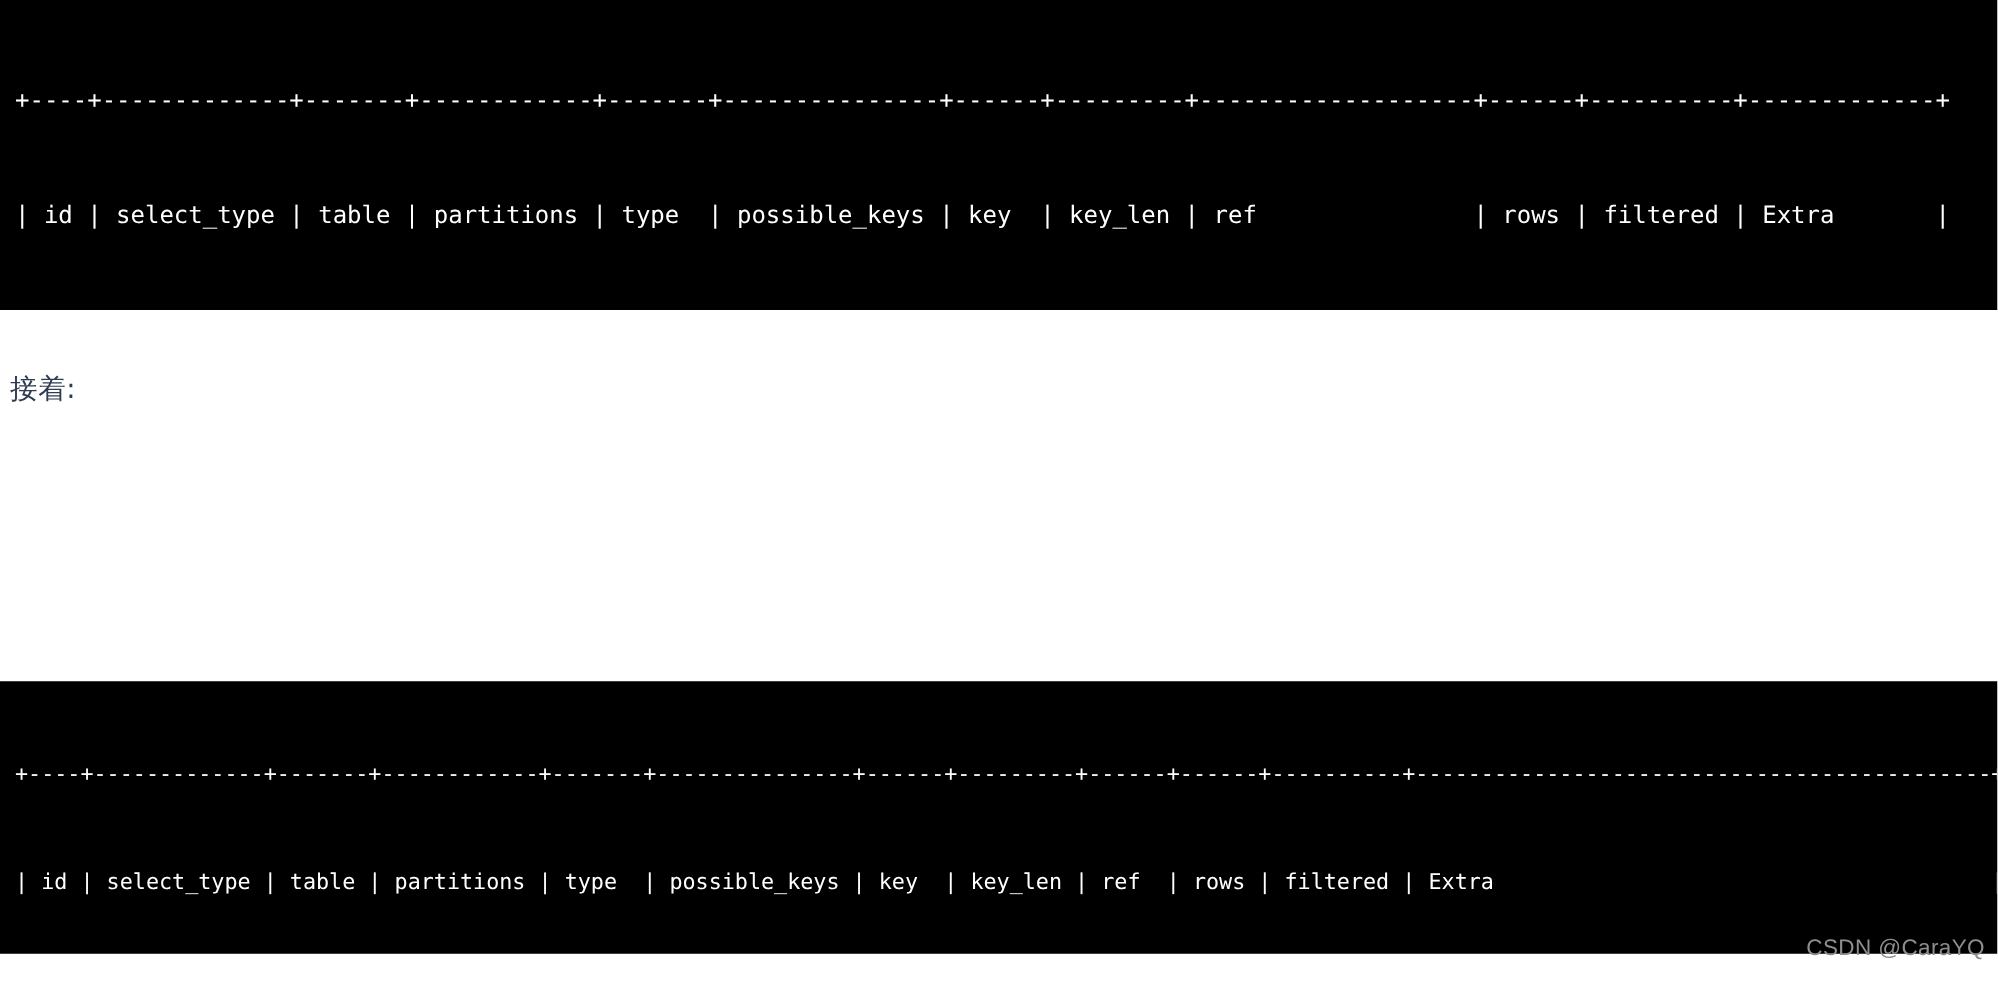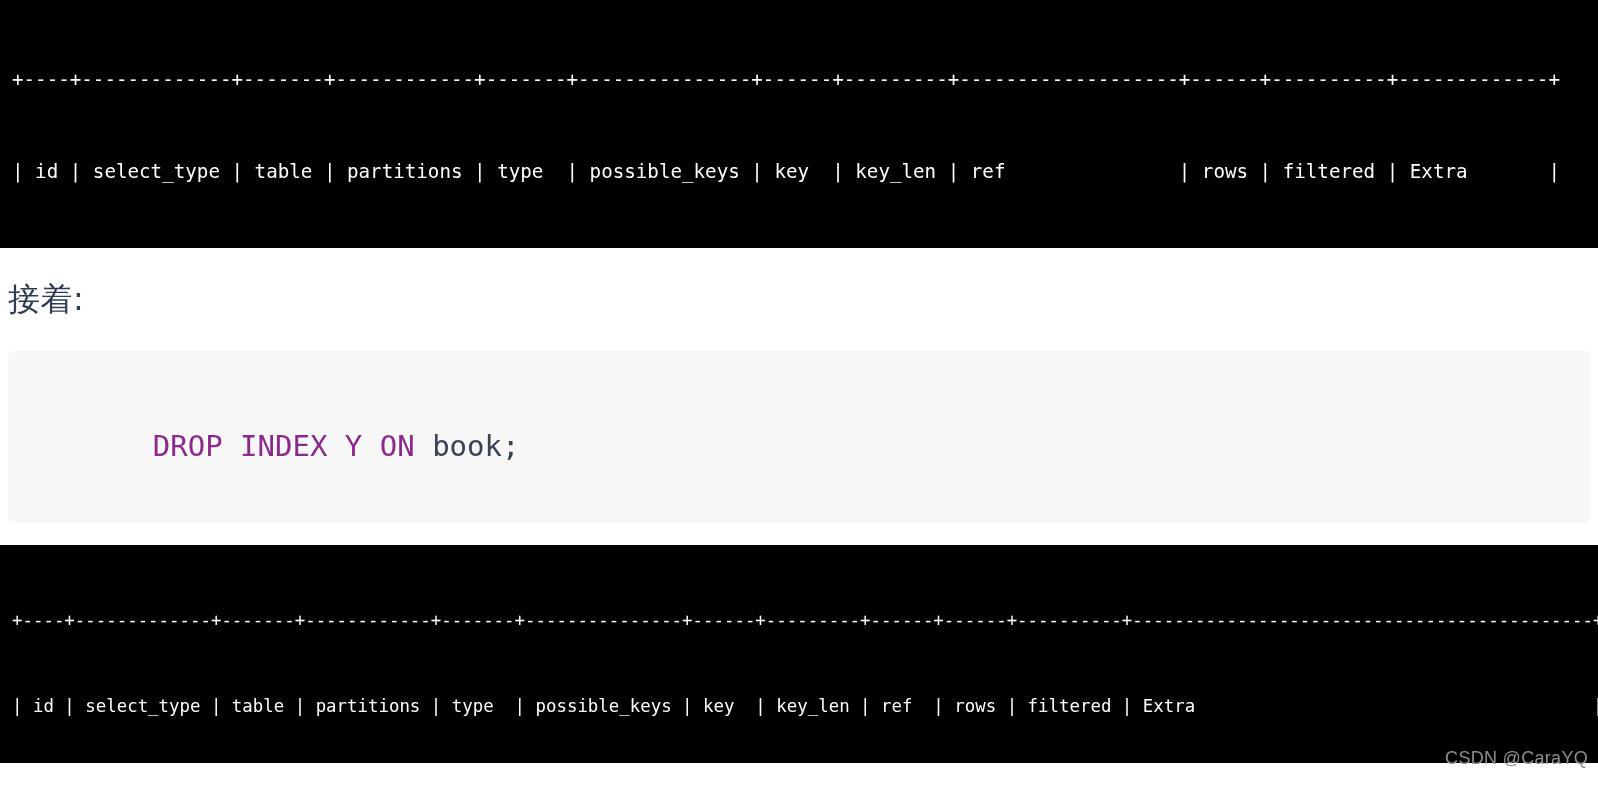--- a/index.html
+++ b/index.html
@@ -57,22 +57,22 @@
     line-height: 28.6px;
     padding-top: 4px;
     padding-left: 12px;
     box-sizing: border-box;
   }
 
   
   .prose-text {
     position: absolute;
     left: 8px;
-    top: 278px;
-    font-size: 32px;
+    top: 296px;
+    font-size: 22px;
     color: #2f3b52;
     font-family: "DejaVu Sans", "Liberation Sans", sans-serif;
     letter-spacing: 0.5px;
   }
 
   
   .code-block {
     position: absolute;
     left: 8px;
     top: 351px;
@@ -115,26 +115,20 @@
     <span class="line">| id | select_type | table | partitions | type  | possible_keys | key  | key_len | ref               | rows | filtered | Extra       |</span>
     
     
     
     
     
   </div>
 
   <div class="prose-text">接着:</div>
 
-  <div class="code-block">
-    <div class="code-line">
-      <span class="kw">DROP INDEX Y ON </span><span class="pln">book</span><span class="pln">;</span>
-    </div>
-
-  </div>
 
   <div class="terminal" id="terminal-bottom">
     <span class="line">+----+-------------+-------+------------+-------+---------------+------+---------+------+------+----------+--------------------------------------------+</span>
     <span class="line">| id | select_type | table | partitions | type  | possible_keys | key  | key_len | ref  | rows | filtered | Extra                                      |</span>
     
     
     
     
     
   </div>

